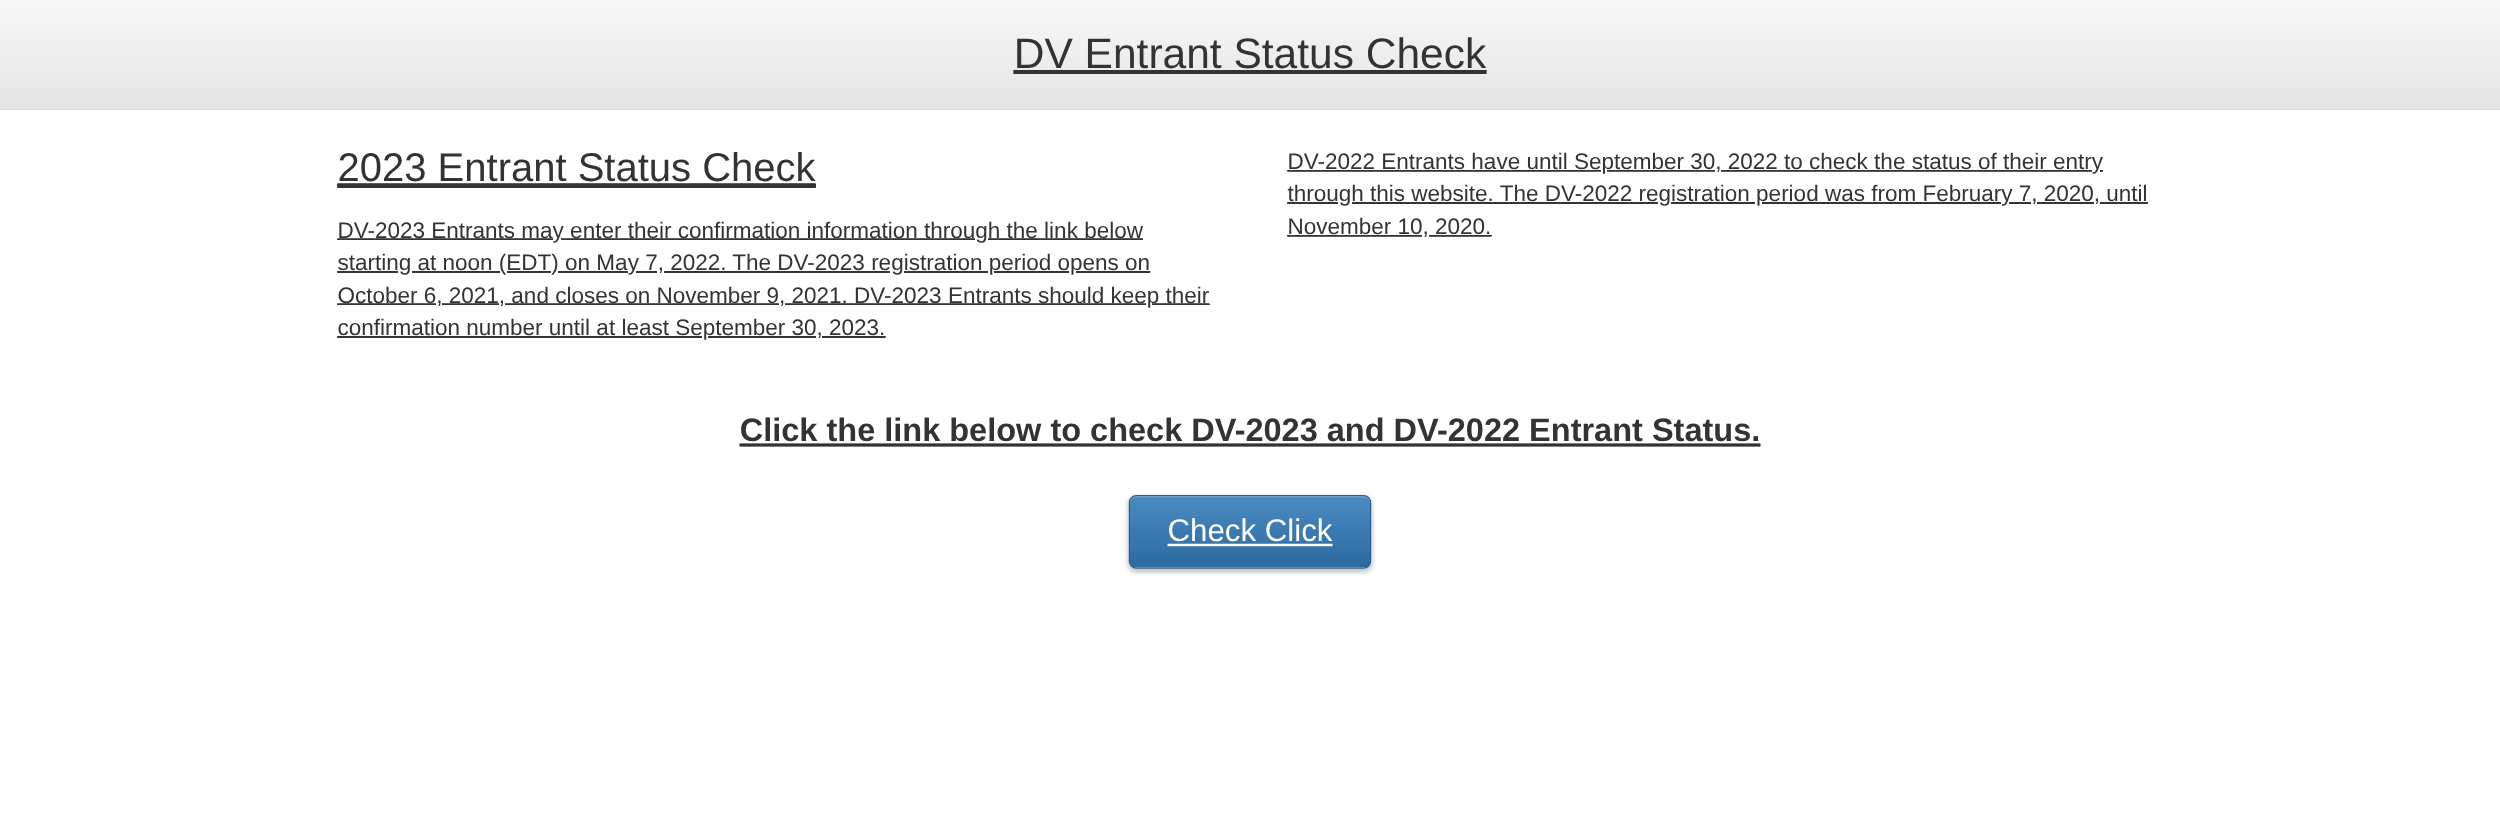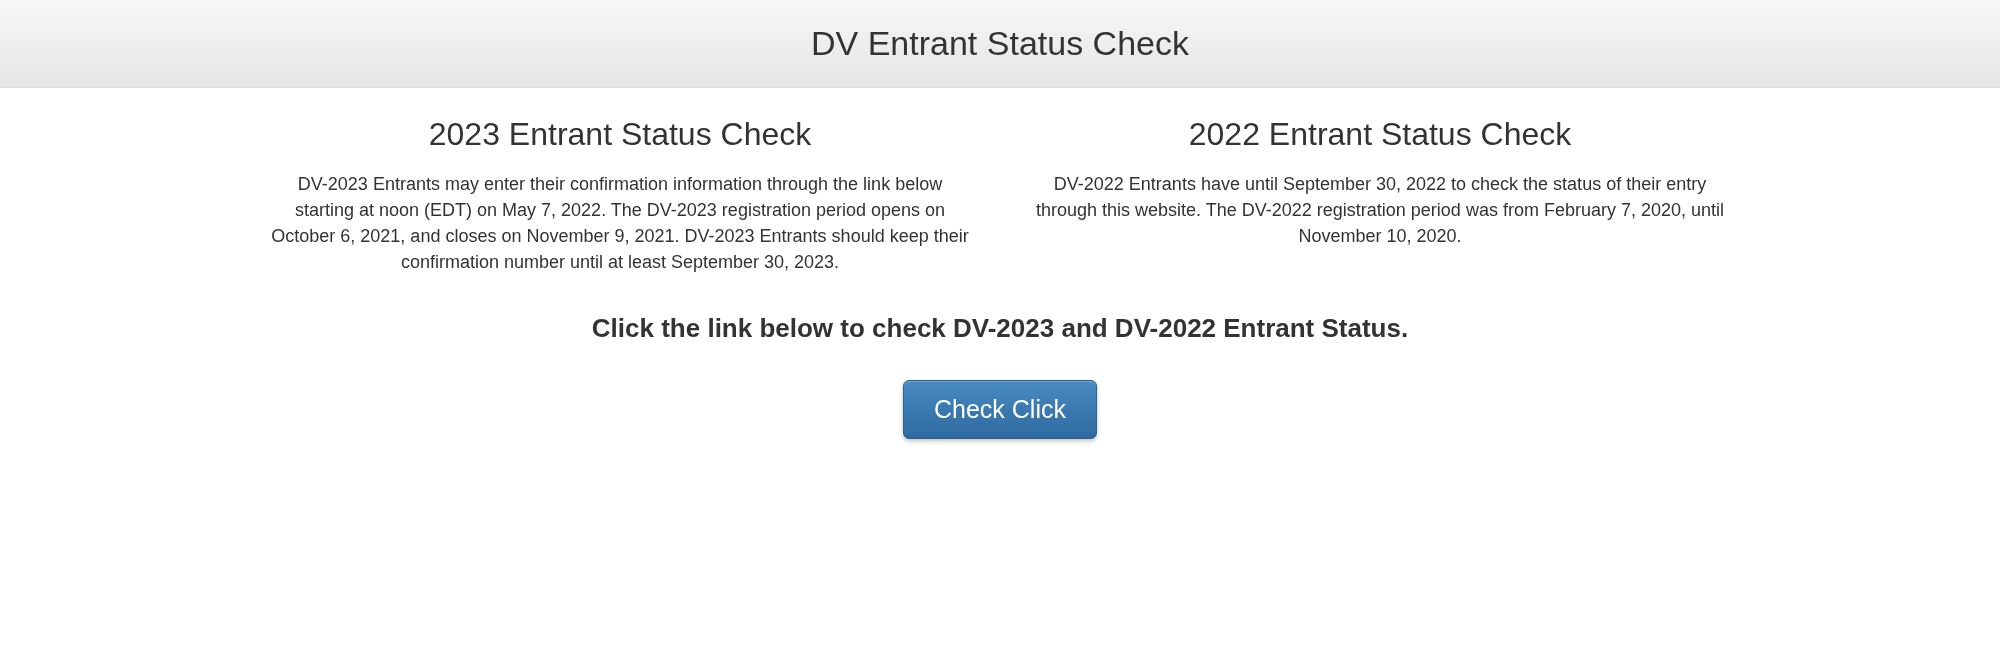--- a/index.html
+++ b/index.html
@@ -1,18 +1,19 @@
 <!DOCTYPE html>
 <html><head>
   <meta charset="utf-8">
   <style>
     * {
       margin: 0;
       padding: 0;
       box-sizing: border-box;
+      text-decoration: underline;
     }
     body {
       font-family: Arial, Helvetica, sans-serif;
       background: #ffffff;
       color: #333333;
       width: 2000px;
     }
     .header-bar {
       background: linear-gradient(to bottom, #f8f8f8 0%, #eeeeee 50%, #e5e5e5 100%);
       border-bottom: 1px solid #dddddd;
@@ -26,40 +27,40 @@
     }
     .columns {
       display: flex;
       justify-content: center;
       gap: 60px;
       padding: 28px 80px 10px 80px;
     }
     .col {
       flex: 1;
       max-width: 700px;
-      text-align: center;
+      text-align: left;
     }
     .col-heading {
       font-size: 32px;
       font-weight: 400;
       color: #333333;
       margin-bottom: 18px;
     }
     .col-body {
       font-size: 18px;
       line-height: 1.45;
       color: #333333;
       font-weight: 400;
     }
     .instruction {
       text-align: center;
       font-size: 26px;
       font-weight: 700;
       color: #333333;
-      margin-top: 28px;
+      margin-top: 44px;
       margin-bottom: 36px;
     }
     .button-row {
       text-align: center;
       padding-bottom: 40px;
     }
     .check-btn {
       display: inline-block;
       background: linear-gradient(to bottom, #4a8bc2 0%, #3b7ab0 50%, #2e6a9e 100%);
       color: #ffffff;
@@ -78,21 +79,20 @@
 <div class="header-bar">
   <h1 class="header-title">DV Entrant Status Check</h1>
 </div>
 
 <div class="columns">
   <div class="col">
     <h2 class="col-heading">2023 Entrant Status Check</h2>
     <p class="col-body">DV-2023 Entrants may enter their confirmation information through the link below starting at noon (EDT) on May 7, 2022. The DV-2023 registration period opens on October 6, 2021, and closes on November 9, 2021. DV-2023 Entrants should keep their confirmation number until at least September 30, 2023.</p>
   </div>
   <div class="col">
-    <h2 class="col-heading">2022 Entrant Status Check</h2>
     <p class="col-body">DV-2022 Entrants have until September 30, 2022 to check the status of their entry through this website. The DV-2022 registration period was from February 7, 2020, until November 10, 2020.</p>
   </div>
 </div>
 
 <p class="instruction">Click the link below to check DV-2023 and DV-2022 Entrant Status.</p>
 
 <div class="button-row">
   <button class="check-btn">Check Click</button>
 </div>
 

